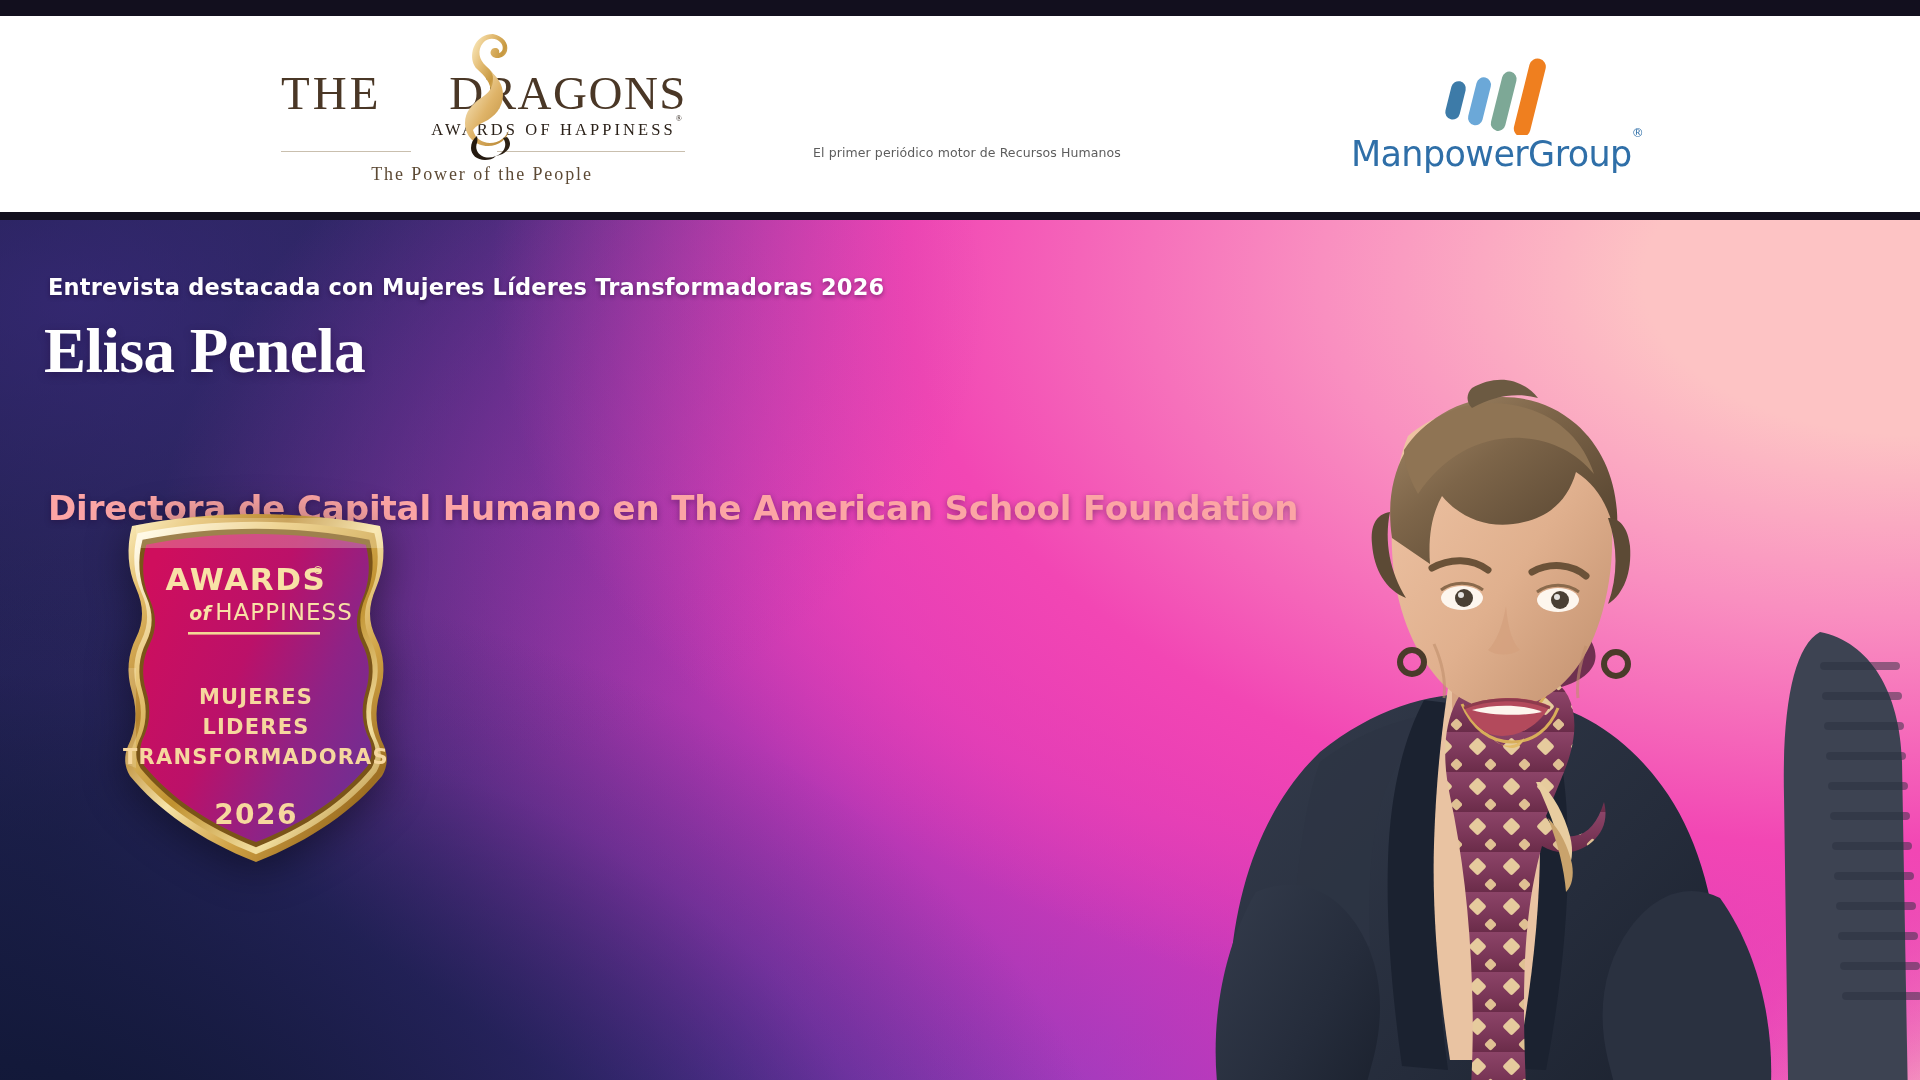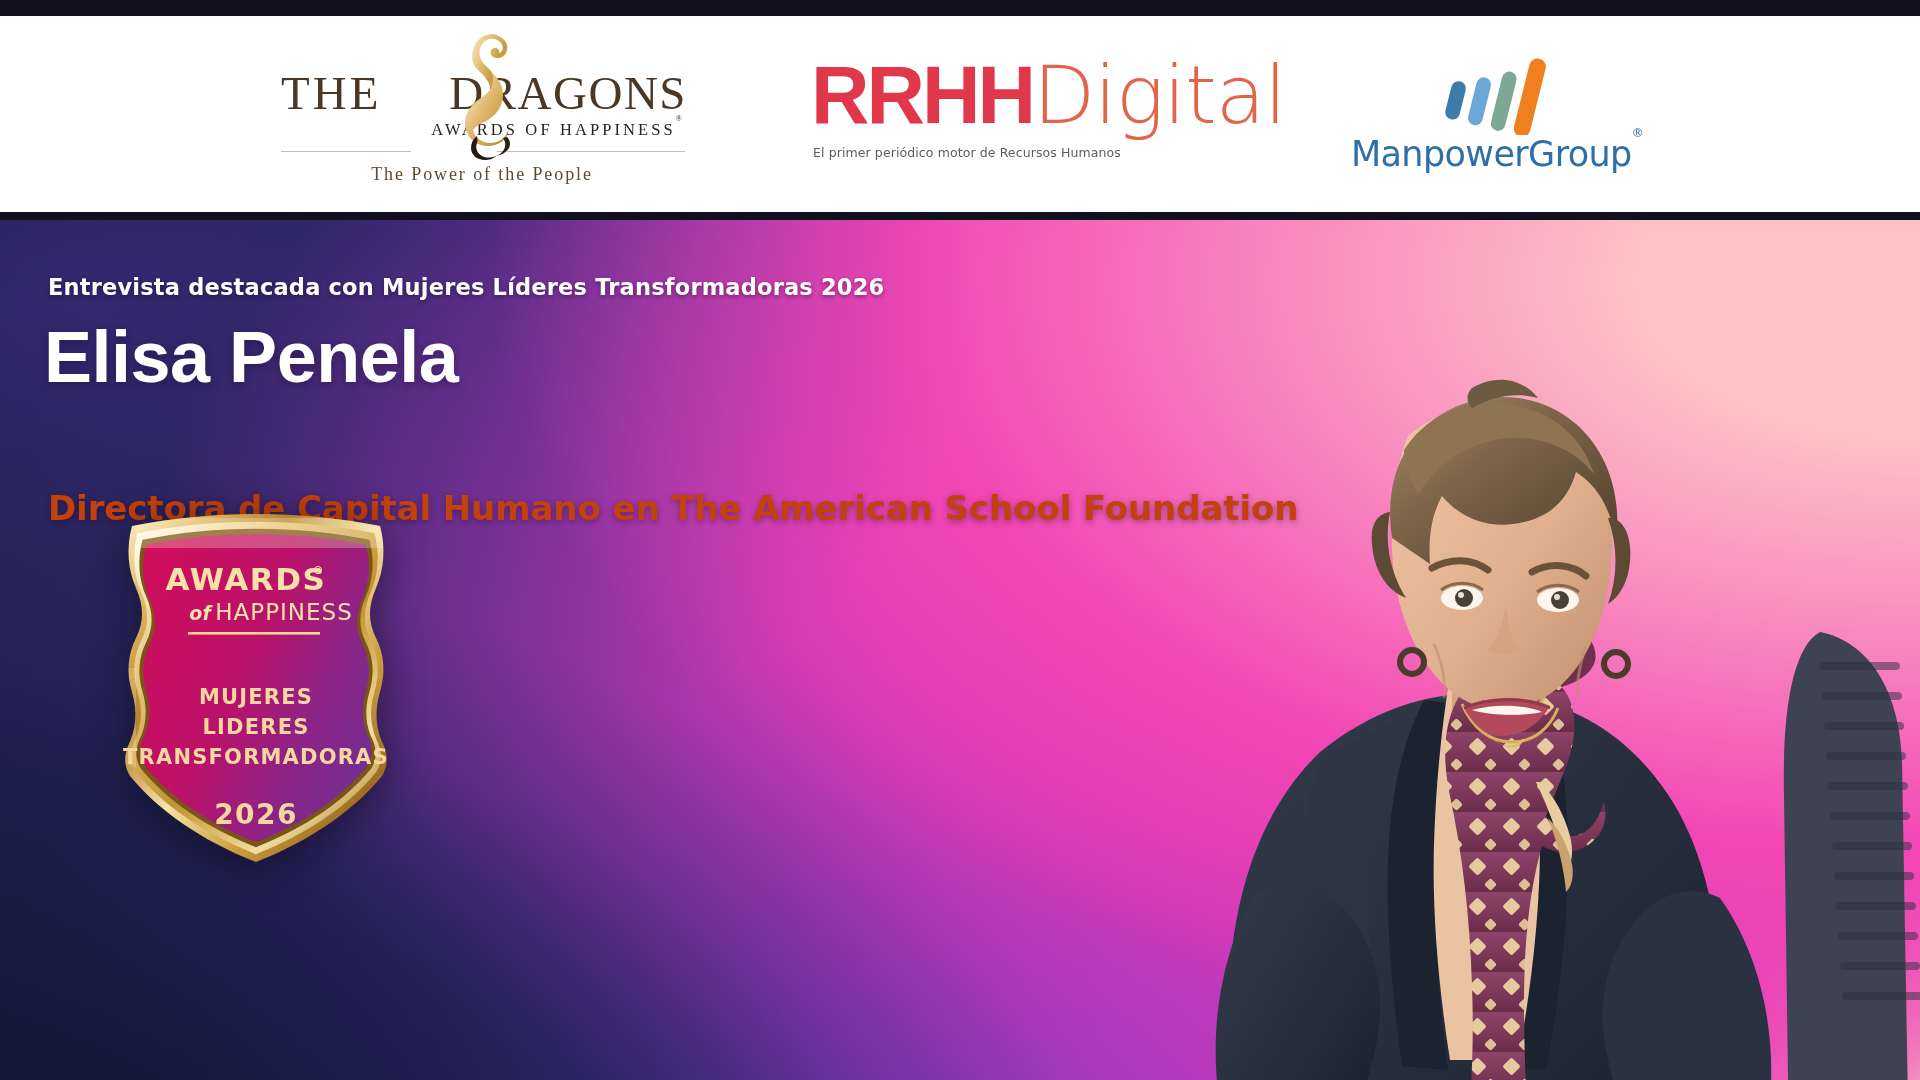--- a/index.html
+++ b/index.html
@@ -102,28 +102,28 @@
   
   .eyebrow{
     position:absolute; left:48px; top:54px;
     font-size:22.5px; font-weight:bold; color:#ffffff;
     letter-spacing:.2px;
     text-shadow:0 2px 4px rgba(30,8,50,.45);
     font-family:"DejaVu Sans", sans-serif;
   }
   .person-name{
     position:absolute; left:44px; top:94px;
-    font-size:72px; font-weight:bold; color:#ffffff;
+    font-size:63px; font-weight:bold; color:#ffffff;
     letter-spacing:-.5px; line-height:1.2;
     text-shadow:0 3px 8px rgba(30,8,50,.4);
-    font-family:Liberation Sans, sans-serif;
+    font-family:Liberation Serif, serif;
   }
   .person-role{
     position:absolute; left:48px; top:268px;
-    font-size:34px; font-weight:bold; color:#c2410c;
+    font-size:34px; font-weight:bold; color:#fca5a5;
     letter-spacing:-.1px;
     text-shadow:0 2px 6px rgba(30,8,50,.4);
     font-family:"DejaVu Sans", sans-serif;
   }
   .quote{
     position:absolute; left:505px; top:352px; width:520px;
     font-size:32.5px; font-weight:bold; font-style:italic; color:#ffffff;
     text-align:center; line-height:1.28;
     text-shadow:0 2px 7px rgba(40,10,60,.45);
     font-family:"DejaVu Sans", sans-serif;
@@ -179,23 +179,20 @@
         </svg>
         <div class="aoh"><span>AWARDS OF HAPPINESS</span><sup>®</sup></div>
         <div class="rule-l"></div>
         <div class="rule-r"></div>
         <div class="power">The Power of the People</div>
       </div>
     </div>
 
     <div class="logo-box">
       <div class="rrhh">
-        <div class="word">
-          <span class="r1">RRHH</span><span class="r2">Digital</span>
-        </div>
         <div class="tag">El primer periódico motor de Recursos Humanos</div>
       </div>
     </div>
 
     <div class="logo-box">
       <div class="mpg">
         <svg class="bars" viewBox="0 0 120 92">
           <g transform="rotate(14 60 46)">
             <rect x="8" y="48" width="15" height="40" rx="7.5" fill="#3d7ba8"></rect>
             <rect x="32" y="38" width="15" height="50" rx="7.5" fill="#6ba8d8"></rect>

